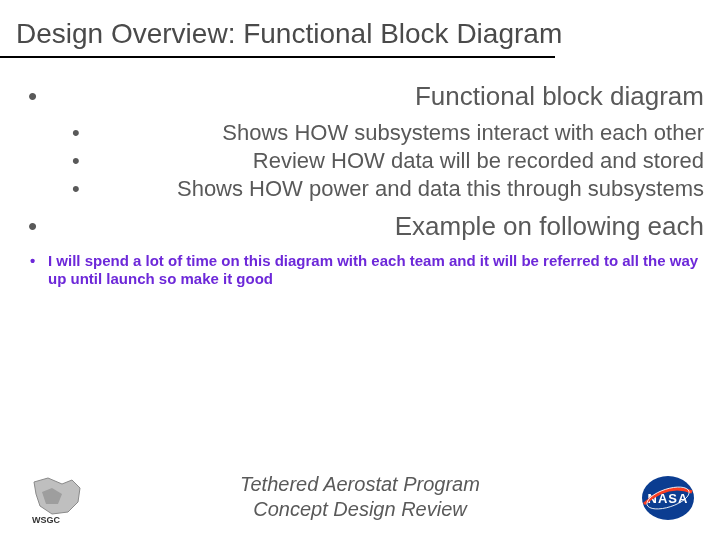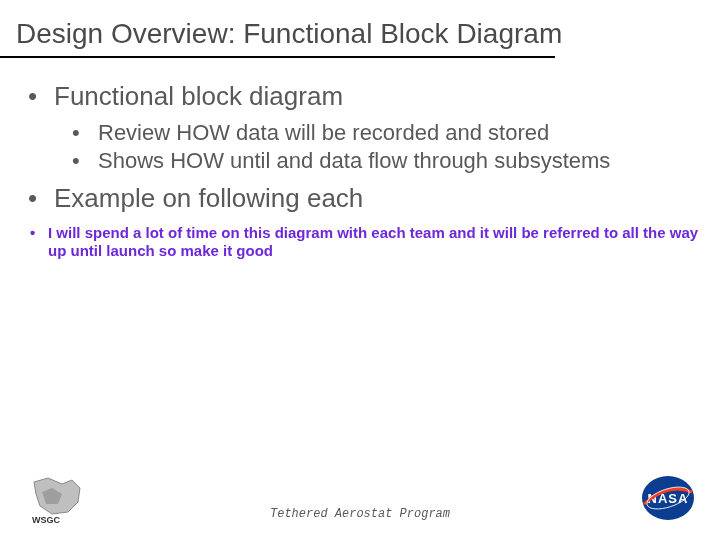--- a/index.html
+++ b/index.html
@@ -27,21 +27,21 @@
     position: absolute;
     left: 0;
     top: 56px;
     height: 2px;
     width: 555px;
     background: #000000;
   }
   .content {
     padding-left: 10px;
   }
-  ul { list-style: none; }
+  ul { list-style: none; text-align: right; }
   .lvl1 > li {
     position: relative;
     padding-left: 28px;
     font-size: 26px;
     color: #595959;
     margin-bottom: 10px;
     line-height: 1.15;
   }
   .lvl1 > li::before {
     content: "•";
@@ -94,23 +94,23 @@
     left: 0;
     width: 720px;
     height: 64px;
   }
   .footer-center {
     position: absolute;
     left: 50%;
     transform: translateX(-50%);
     bottom: 6px;
     text-align: center;
-    font-family: Liberation Mono, monospace;
+    font-family: Liberation Sans, sans-serif;
     font-style: italic;
-    font-size: 12px;
+    font-size: 20px;
     color: #595959;
     line-height: 1.25;
   }
   .logo-left {
     position: absolute;
     left: 28px;
     bottom: 4px;
     width: 64px;
     height: 50px;
   }
@@ -128,41 +128,43 @@
 <div class="slide">
 
   <div class="title">Design Overview: Functional Block Diagram</div>
   <div class="title-underline"></div>
 
   <div class="content">
     <ul class="lvl1">
       <li>
         <span>Functional block diagram</span>
         <ul class="lvl2">
+          <li>Shows HOW  subsystems interact with each other</li>
           <li>Review HOW data will be recorded and stored</li>
-          <li>Shows HOW until and data flow through subsystems</li>
+          <li>Shows HOW power and data this through subsystems</li>
         </ul>
       </li>
       <li>Example on following each</li>
     </ul>
     <div class="note">I will spend a lot of time on this diagram with each team and it will be referred to all the way up until launch so make it good</div>
   </div>
 
   <div class="footer">
 
     <div class="logo-left">
       <svg viewBox="0 0 64 50" width="64" height="50">
         <path d="M6 8 L20 4 L34 10 L44 6 L52 14 L50 28 L40 38 L24 40 L12 32 L8 20 Z" fill="#bfbfbf" stroke="#8a8a8a" stroke-width="1"></path>
         <path d="M14 18 L24 14 L34 20 L30 30 L18 30 Z" fill="#9e9e9e"></path>
         <text x="4" y="49" font-family="Arial" font-size="9" font-weight="700" fill="#333">WSGC</text>
       </svg>
     </div>
 
     <div class="footer-center">
       <div>Tethered Aerostat Program</div>
+      <div>Concept Design Review</div>
     </div>
 
     <div class="logo-right">
       <svg viewBox="0 0 56 48" width="56" height="48">
         <ellipse cx="28" cy="24" rx="26" ry="22" fill="#0b3d91"></ellipse>
         <text x="28" y="29" text-anchor="middle" font-family="Arial" font-size="13" font-weight="900" fill="#ffffff" letter-spacing="1">NASA</text>
         <path d="M4 30 Q28 8 52 18" stroke="#fc3d21" stroke-width="3" fill="none"></path>
         <ellipse cx="28" cy="24" rx="22" ry="9" fill="none" stroke="#ffffff" stroke-width="0.8" transform="rotate(-18 28 24)"></ellipse>
       </svg>
     </div>

